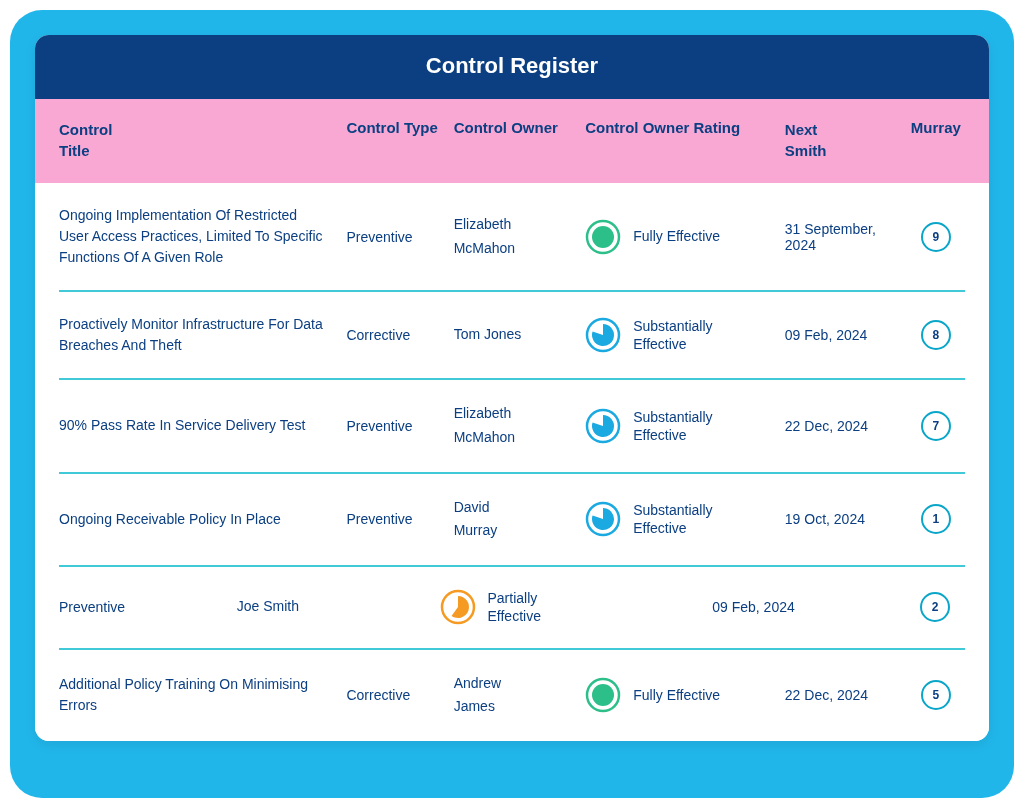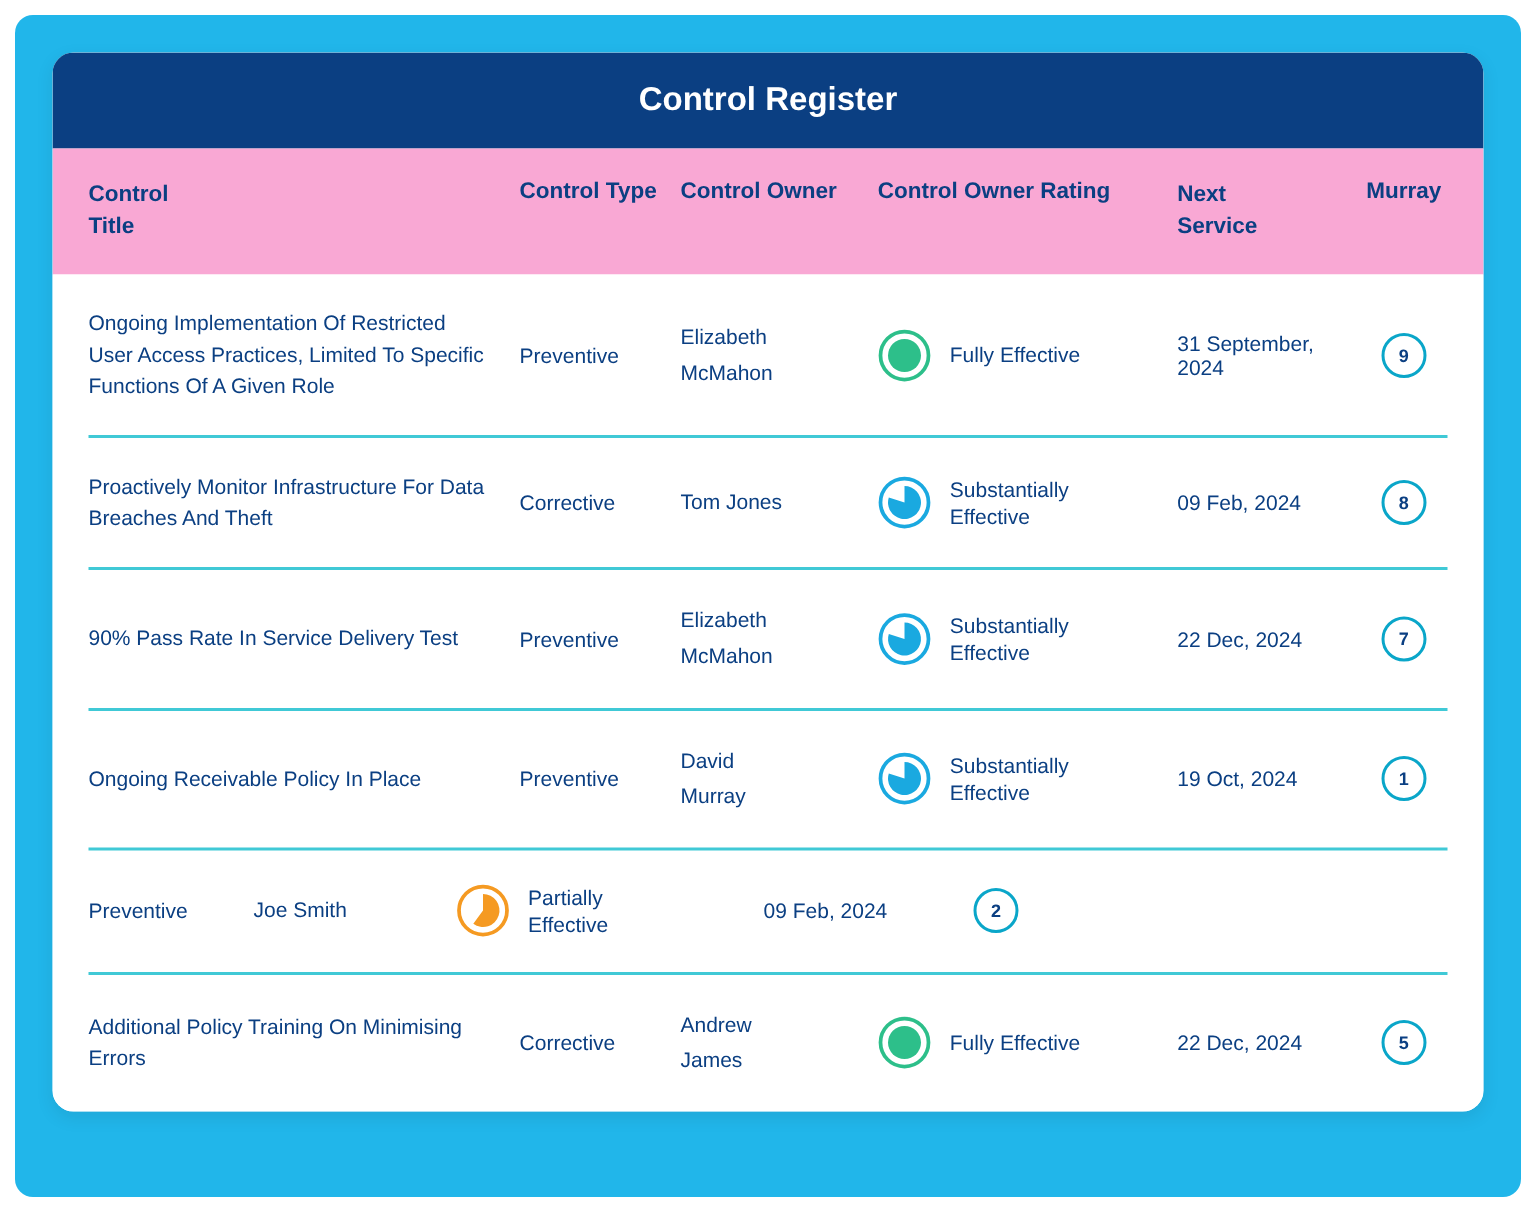--- a/index.html
+++ b/index.html
@@ -7,21 +7,21 @@
     width: 1024px;
     height: 808px;
     background: #ffffff;
     font-family: -apple-system, BlinkMacSystemFont, "Segoe UI", Arial, sans-serif;
     padding: 10px;
   }
   .outer {
     width: 1004px;
     height: 788px;
     background: #21b6ea;
-    border-radius: 12px;
+    border-radius: 32px;
     padding: 25px 25px 25px 25px;
     position: relative;
   }
   .card {
     width: 954px;
     background: #ffffff;
     border-radius: 14px;
     overflow: hidden;
     box-shadow: 0 4px 12px rgba(0,0,0,0.08);
   }
@@ -49,20 +49,21 @@
   .col-review { width: 125px; padding-right: 10px; }
   .col-links  { width: 60px; text-align:center; }
   .tbody { padding: 0 24px; background: #ffffff; }
   .row {
     display: flex;
     align-items: center;
     padding: 22px 0;
     color: #0b3f82;
     font-size: 14px;
     font-weight: 500;
+    justify-content: space-between;
   }
   .divider {
     height: 2px;
     background: #1fc0cf;
     opacity: 0.85;
   }
   .row .col-title { line-height: 1.5; }
   .row .col-owner { line-height: 1.7; }
   .rating-wrap { display:flex; align-items:center; gap:12px; }
   .rating-text { line-height: 1.3; }
@@ -93,21 +94,21 @@
     <div class="thead">
       <div class="col-title">
         <span>Control</span>
         <span>Title</span>
       </div>
       <div class="col-type">Control Type</div>
       <div class="col-owner">Control Owner</div>
       <div class="col-rating">Control Owner Rating</div>
       <div class="col-review">
         <span>Next</span>
-        <span>Service</span>
+        <span>Smith</span>
       </div>
       <div class="col-links">Murray</div>
     </div>
 
     <div class="tbody" id="tbody">
         <div class="row">
     <div class="col-title">Ongoing Implementation Of Restricted User Access Practices, Limited To Specific Functions Of A Given Role</div>
     <div class="col-type">Preventive</div>
     <div class="col-owner">Elizabeth<br>McMahon</div>
     <div class="col-rating">

